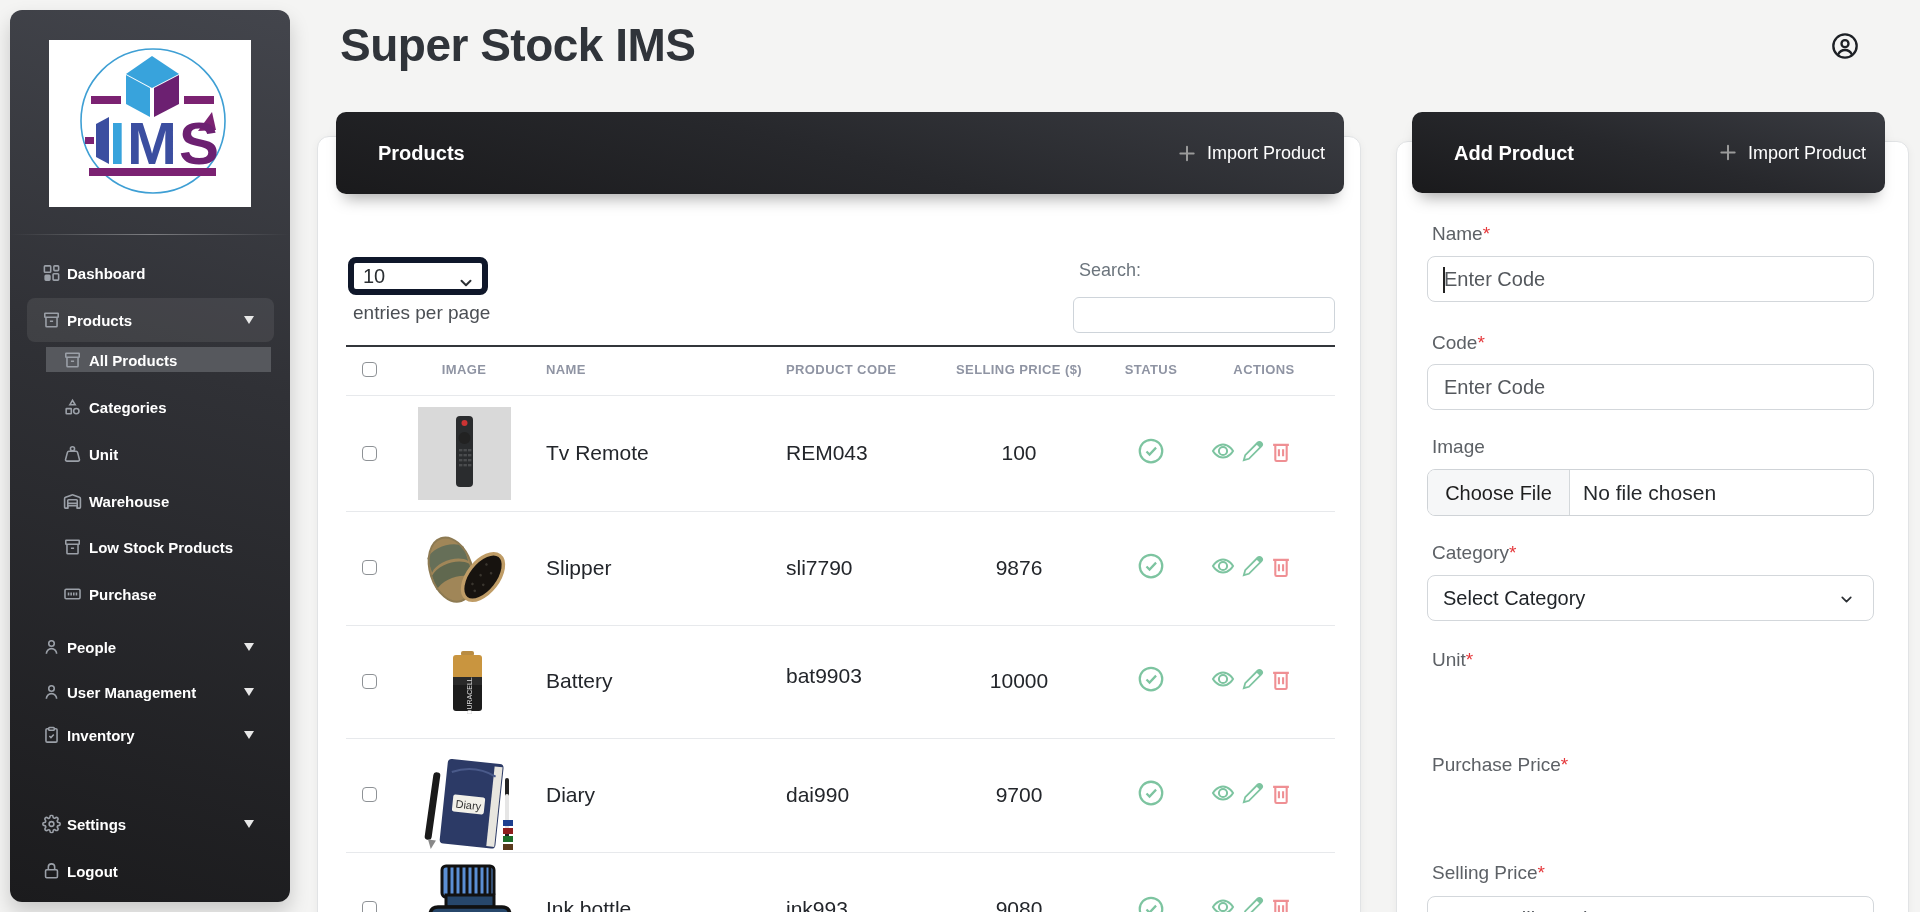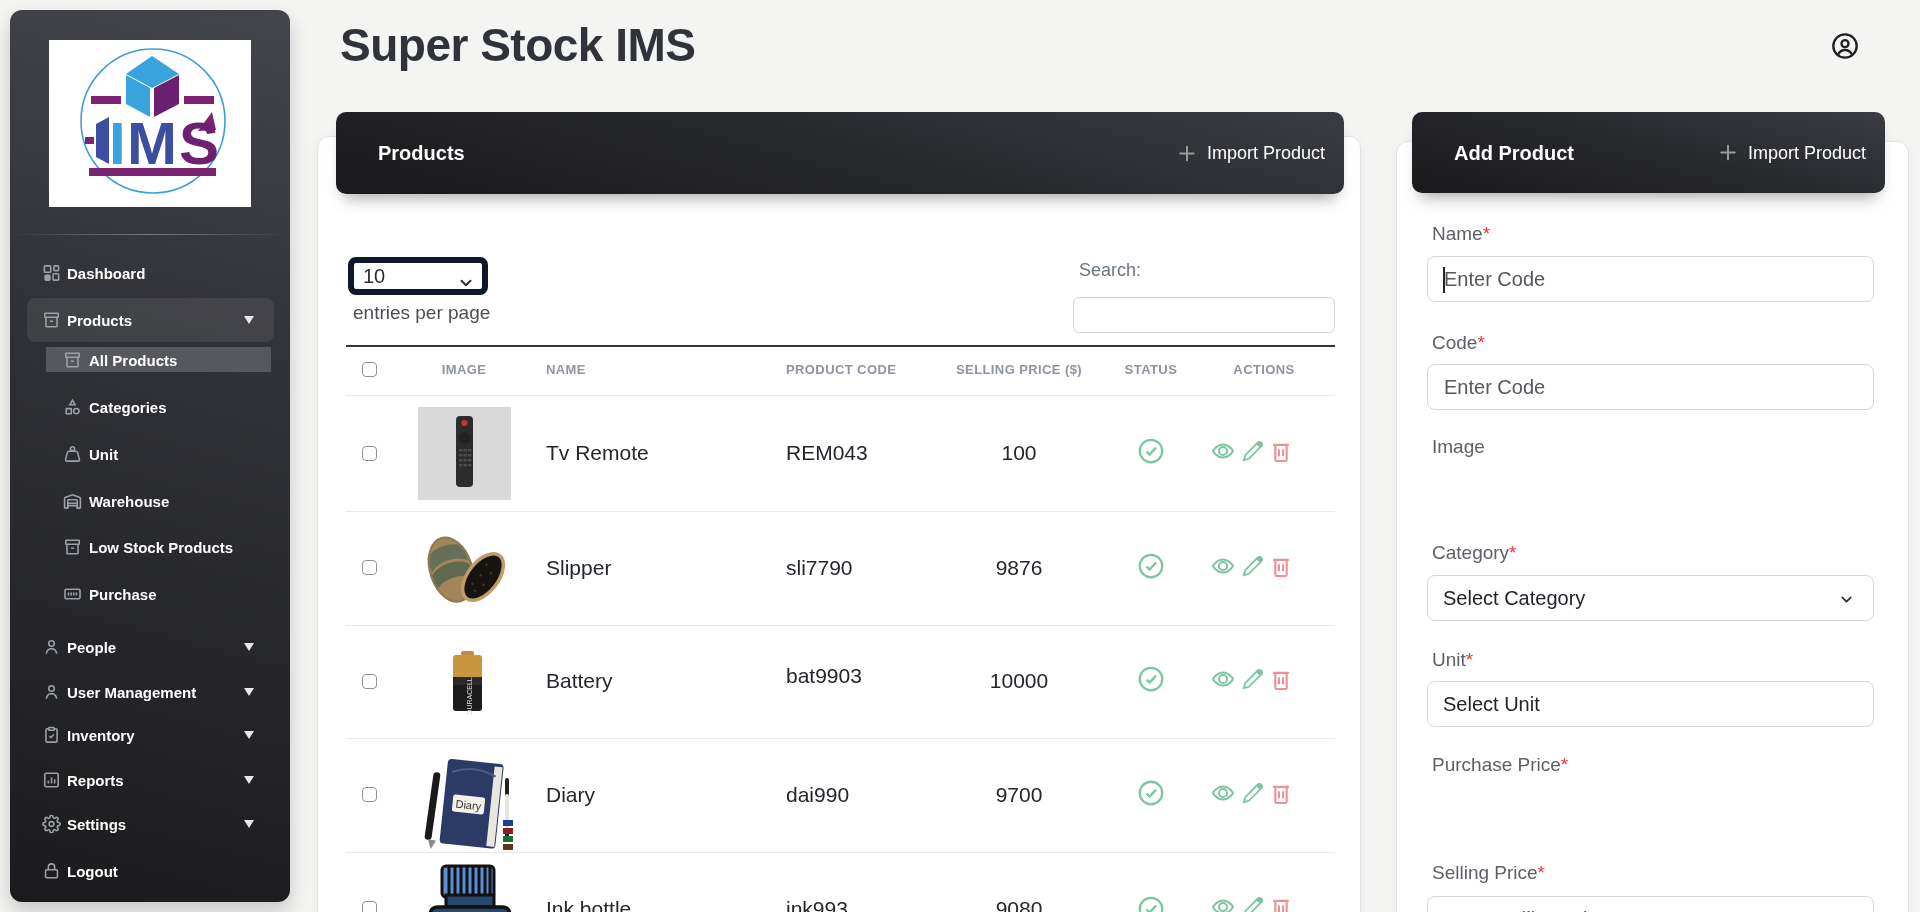--- a/index.html
+++ b/index.html
@@ -175,28 +175,20 @@
     <span class="txt">User Management</span>
     <span class="arr"></span>
   </div>
   <div class="nav-item" style="top:703px;">
     <svg class="ic" viewBox="0 0 24 24" fill="none" stroke="currentColor" stroke-width="2">
         <path d="M15.5 4h2a1.5 1.5 0 0 1 1.5 1.5v14a1.5 1.5 0 0 1-1.5 1.5h-11A1.5 1.5 0 0 1 5 19.5v-14A1.5 1.5 0 0 1 6.5 4h2"></path>
         <rect x="8.5" y="2.5" width="7" height="3.5" rx="1"></rect>
         <path d="m9.3 13.2 2 2 3.6-3.8"></path>
       </svg>
     <span class="txt">Inventory</span>
-    <span class="arr"></span>
-  </div>
-  <div class="nav-item" style="top:748px;">
-    <svg class="ic" viewBox="0 0 24 24" fill="none" stroke="currentColor" stroke-width="2">
-        <rect x="3.5" y="3.5" width="17" height="17" rx="2"></rect>
-        <path d="M8 16.5v-4M12 16.5v-8M16 16.5v-5.5"></path>
-      </svg>
-    <span class="txt">Reports</span>
     <span class="arr"></span>
   </div>
   <div class="nav-item" style="top:792px;">
     <svg class="ic" viewBox="0 0 24 24" fill="none" stroke="currentColor" stroke-width="2">
         <circle cx="12" cy="12" r="3"></circle>
         <path d="M19.4 15a1.65 1.65 0 0 0 .33 1.82l.06.06a2 2 0 1 1-2.83 2.83l-.06-.06a1.65 1.65 0 0 0-1.82-.33 1.65 1.65 0 0 0-1 1.51V21a2 2 0 1 1-4 0v-.09A1.65 1.65 0 0 0 9 19.4a1.65 1.65 0 0 0-1.82.33l-.06.06a2 2 0 1 1-2.83-2.83l.06-.06a1.65 1.65 0 0 0 .33-1.82 1.65 1.65 0 0 0-1.51-1H3a2 2 0 1 1 0-4h.09A1.65 1.65 0 0 0 4.6 9a1.65 1.65 0 0 0-.33-1.82l-.06-.06a2 2 0 1 1 2.83-2.83l.06.06a1.65 1.65 0 0 0 1.82.33H9a1.65 1.65 0 0 0 1-1.51V3a2 2 0 1 1 4 0v.09a1.65 1.65 0 0 0 1 1.51 1.65 1.65 0 0 0 1.82-.33l.06-.06a2 2 0 1 1 2.83 2.83l-.06.06a1.65 1.65 0 0 0-.33 1.82V9a1.65 1.65 0 0 0 1.51 1H21a2 2 0 1 1 0 4h-.09a1.65 1.65 0 0 0-1.51 1Z"></path>
       </svg>
     <span class="txt">Settings</span>
     <span class="arr"></span>
   </div>
@@ -444,31 +436,29 @@
   <div class="flabel" style="top:81px;">Name<span class="req">*</span></div>
   <div class="finput" style="top:114px;">
       <span class="caret"></span>
       <span class="ph">Enter Code</span>
     </div>
   <div class="flabel" style="top:190px;">Code<span class="req">*</span></div>
   <div class="finput" style="top:222px;">
       <span class="ph">Enter Code</span>
     </div>
   <div class="flabel" style="top:294px;">Image</div>
+  <div class="ffile" style="top:327px;"><span class="fbtn">Choose File</span><span class="fsep"></span><span class="ftxt">No file chosen</span></div>
   <div class="flabel" style="top:400px;">Category<span class="req">*</span></div>
   <div class="finput" style="top:433px;">
       <span class="sv">Select Category</span>
     <svg style="position:absolute; right:18px; top:15px;" width="17" height="17" viewBox="0 0 24 24" fill="none" stroke="#2b2f33" stroke-width="2.4" stroke-linecap="round" stroke-linejoin="round">
         <path d="m6 9 6 6 6-6"></path>
       </svg>
   </div>
   <div class="flabel" style="top:507px;">Unit<span class="req">*</span></div>
-  <div class="finput" style="top:539px;">
-      <span class="sv">Select Unit</span>
-    </div>
   <div class="flabel" style="top:612px;">Purchase Price<span class="req">*</span></div>
   <div class="flabel" style="top:720px;">Selling Price<span class="req">*</span></div>
   <div class="finput" style="top:754px;">
       <span class="ph">Enter Selling Price</span>
     </div>
 </div>
 
 <div class="dhead" id="phead">
   <div class="htitle">Products</div>
   <div class="import" style="left:841px;">

